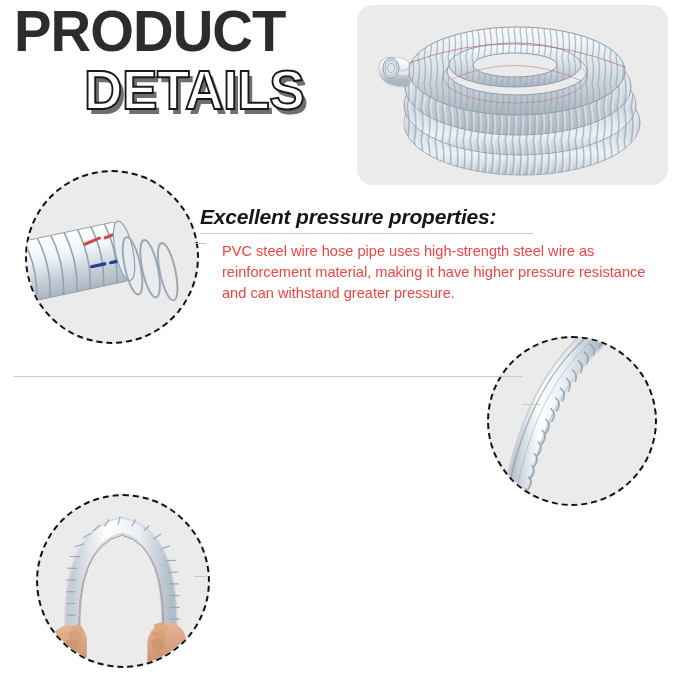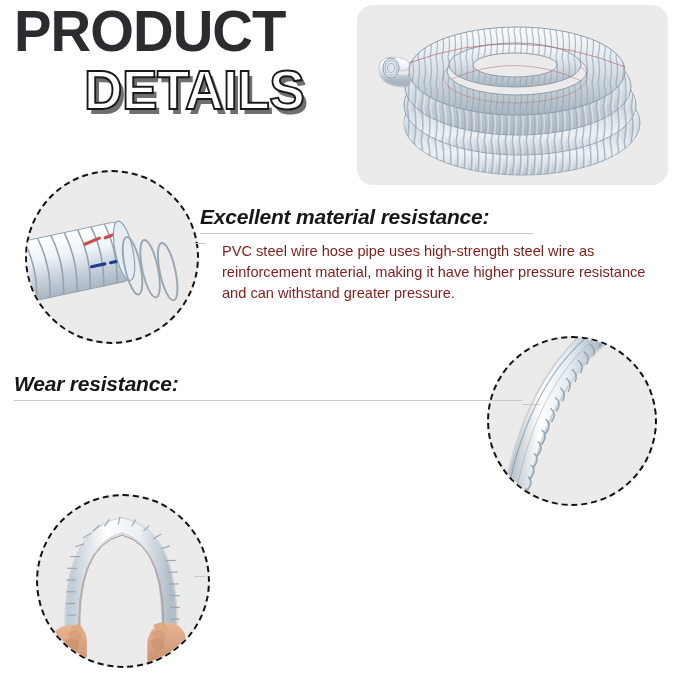--- a/index.html
+++ b/index.html
@@ -55,21 +55,21 @@
   .block .head {
     font-size: 21px; font-weight: 700; font-style: italic;
     color: #171717; letter-spacing: -0.2px; white-space: nowrap;
     font-family: "Liberation Sans", sans-serif;
   }
   .block .rule {
     height: 1px; background: #c9c9c9; margin-top: 4px;
   }
   .block .body {
     margin-top: 7px;
-    font-size: 14.6px; line-height: 1.45; color: #7f1d1d;
+    font-size: 14.6px; line-height: 1.45; color: #ef4444;
     font-family: "Liberation Sans", sans-serif;
   }
 
   .block.b1 { left: 200px; top: 205px; width: 470px; }
   .block.b1 .rule { width: 333px; }
   .block.b1 .body { padding-left: 22px; width: 460px; }
 
   .block.b2 { left: 14px; top: 372px; width: 520px; }
   .block.b2 .rule { width: 508px; }
   .block.b2 .body { padding-left: 11px; width: 470px; }
@@ -295,24 +295,23 @@
         <path d="M115 148 q11 -5 14 3 q2 7 -9 9" fill="#cf9673"></path>
       </g>
     </svg>
   </div>
 
   <div class="connector conn1"></div>
   <div class="connector conn2"></div>
   <div class="connector conn3"></div>
 
   <div class="block b1">
-    <div class="head">Excellent material resistance:</div>
+    <div class="head">Excellent pressure properties:</div>
     <div class="rule"></div>
     <div class="body">PVC steel wire hose pipe uses high-strength steel wire as reinforcement material, making it have higher pressure resistance and can withstand greater pressure.</div>
   </div>
 
   <div class="block b2">
-    <div class="head">Wear resistance:</div>
     <div class="rule"></div>
   </div>
 
 
 </div>
 
 </body></html>

